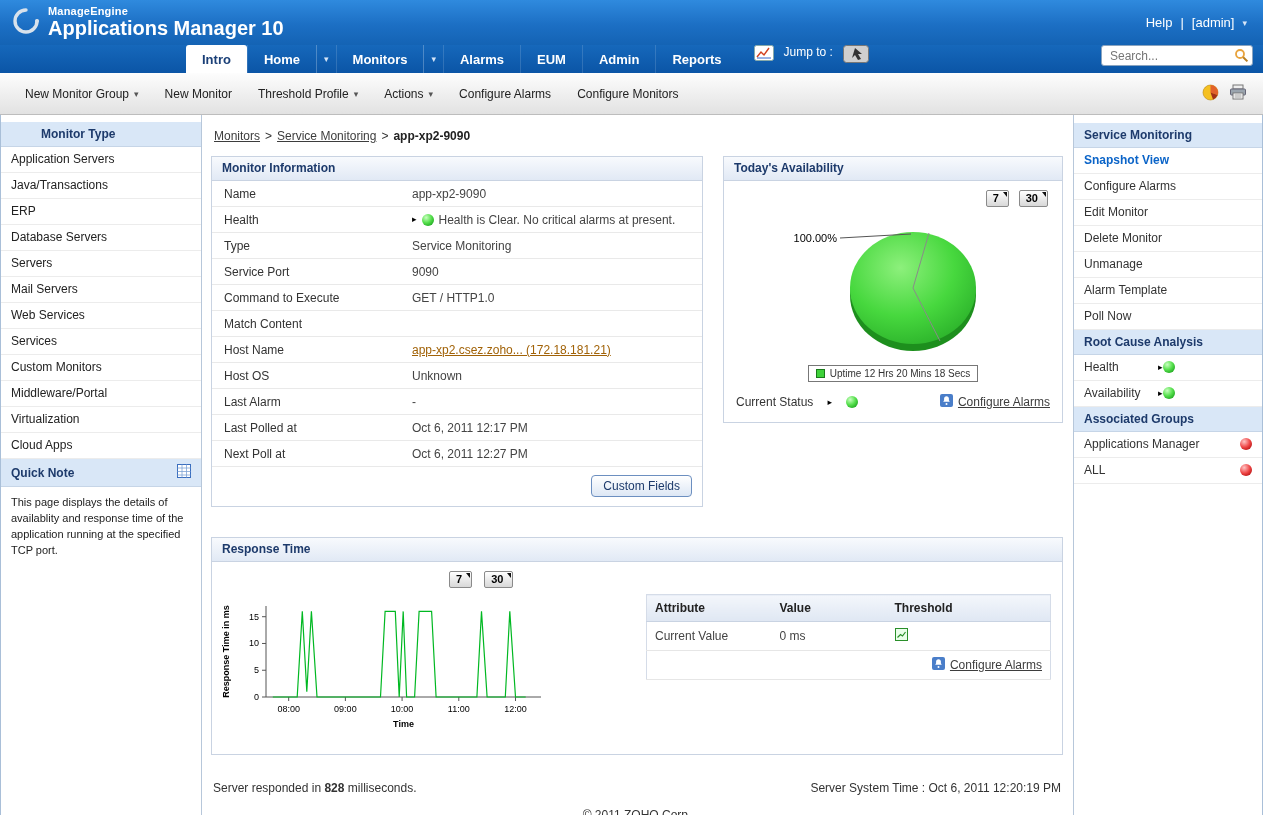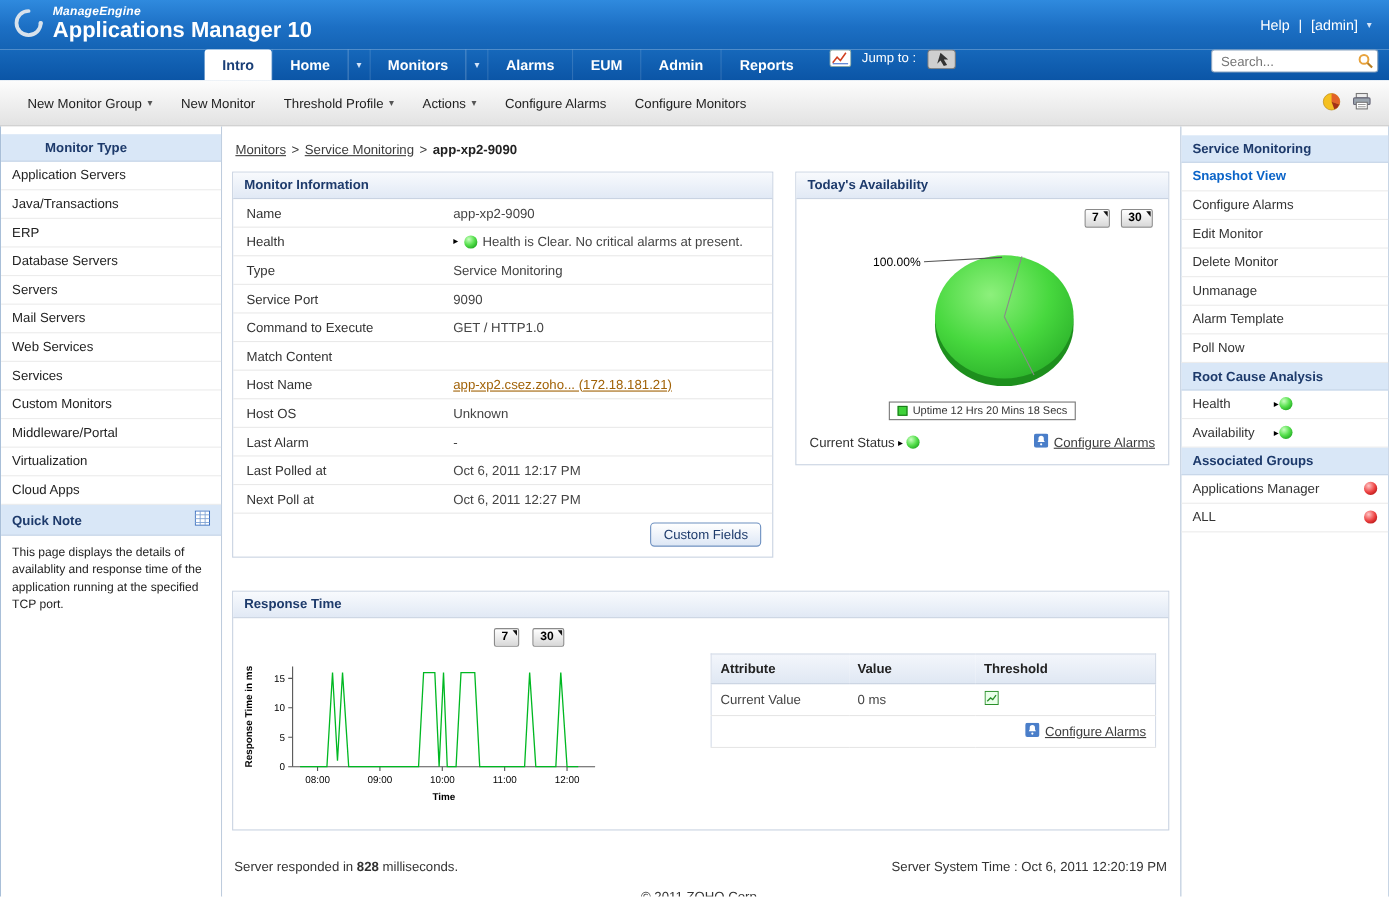--- a/index.html
+++ b/index.html
@@ -4,21 +4,21 @@
 <style>
   * { margin:0; padding:0; box-sizing:border-box; }
   html,body { width:1263px; height:815px; overflow:hidden; }
   body { font-family:"Liberation Sans","DejaVu Sans",sans-serif; font-size:12px; color:#333; background:#fff; }
   a { cursor:pointer; }
 
   
   .topbar { height:45px; background:linear-gradient(180deg,#2f8ade 0%,#1c6fc4 55%,#1463b4 100%);
             display:flex; justify-content:space-between; align-items:center; padding:0 16px 0 12px; }
   .logo { display:flex; align-items:center; gap:8px; color:#fff; }
-  .logo-text .logo-top { font-size:11px; font-weight:bold; letter-spacing:.2px;font-style:italic; }
+  .logo-text .logo-top { font-size:11px; font-weight:bold; letter-spacing:.2px; }
   .logo-text .logo-bottom { font-size:20px; font-weight:bold; }
   .top-right { color:#fff; font-size:13px; display:flex; align-items:center; gap:8px; }
   .top-right a { color:#fff; text-decoration:none; }
   .caret-sm { font-size:9px; color:#d8e6f8; }
 
   
   .navbar { height:28px; background:linear-gradient(#1668bb,#0b55a6); display:flex; align-items:stretch; padding-left:186px; }
   .tab { display:flex; align-items:center; padding:0 16px; color:#fff; font-weight:bold; font-size:13px; cursor:pointer;
          border-left:1px solid rgba(255,255,255,.14); }
   .tab.active { background:#fff; color:#1a3f77; border-radius:3px 3px 0 0; border-left:none; }
@@ -78,21 +78,21 @@
   .range-row { display:flex; gap:10px; justify-content:flex-end; padding:9px 14px 0; }
   .btn-range { position:relative; border:1px solid #8a8a8a; border-radius:2px; background:linear-gradient(#fff,#d8d8d8);
                font-weight:bold; font-size:11px; padding:1px 9px 2px 6px; cursor:pointer; font-family:inherit; }
   .btn-range::after { content:""; position:absolute; right:1px; top:1px; border-left:4px solid transparent; border-top:5px solid #111; }
 
   .pie-wrap { display:flex; justify-content:center; }
   .legend-box { margin:0 auto; border:1px solid #777; padding:2px 7px; font-size:10px;
                 display:flex; align-items:center; gap:5px; width:fit-content; background:#fff; }
   .legend-swatch { width:9px; height:9px; border:1px solid #1a7a1a; flex:none; }
   .avail-footer { display:flex; justify-content:space-between; align-items:center; padding:12px 12px 12px; }
-  .status-inline { display:flex; align-items:center; gap:3px; }
+  .status-inline { display:flex; align-items:center; gap:14px; }
   .cfg-link { display:flex; align-items:center; gap:5px; color:#3d3d3d; }
   .cfg-link a { color:#3d3d3d; text-decoration:underline; }
 
   .arrow-glyph { font-size:9px; color:#000; line-height:1; }
   .ball { width:12px; height:12px; border-radius:50%; display:inline-block; flex:none;
           background:radial-gradient(circle at 35% 30%, #c9ffc0, #57e04e 45%, #22aa22 80%, #168016); }
   .ball.red { background:radial-gradient(circle at 35% 30%, #ffc4c4, #ee4444 50%, #b31010 85%); }
 
   
   .rt-panel { margin-top:30px; }

